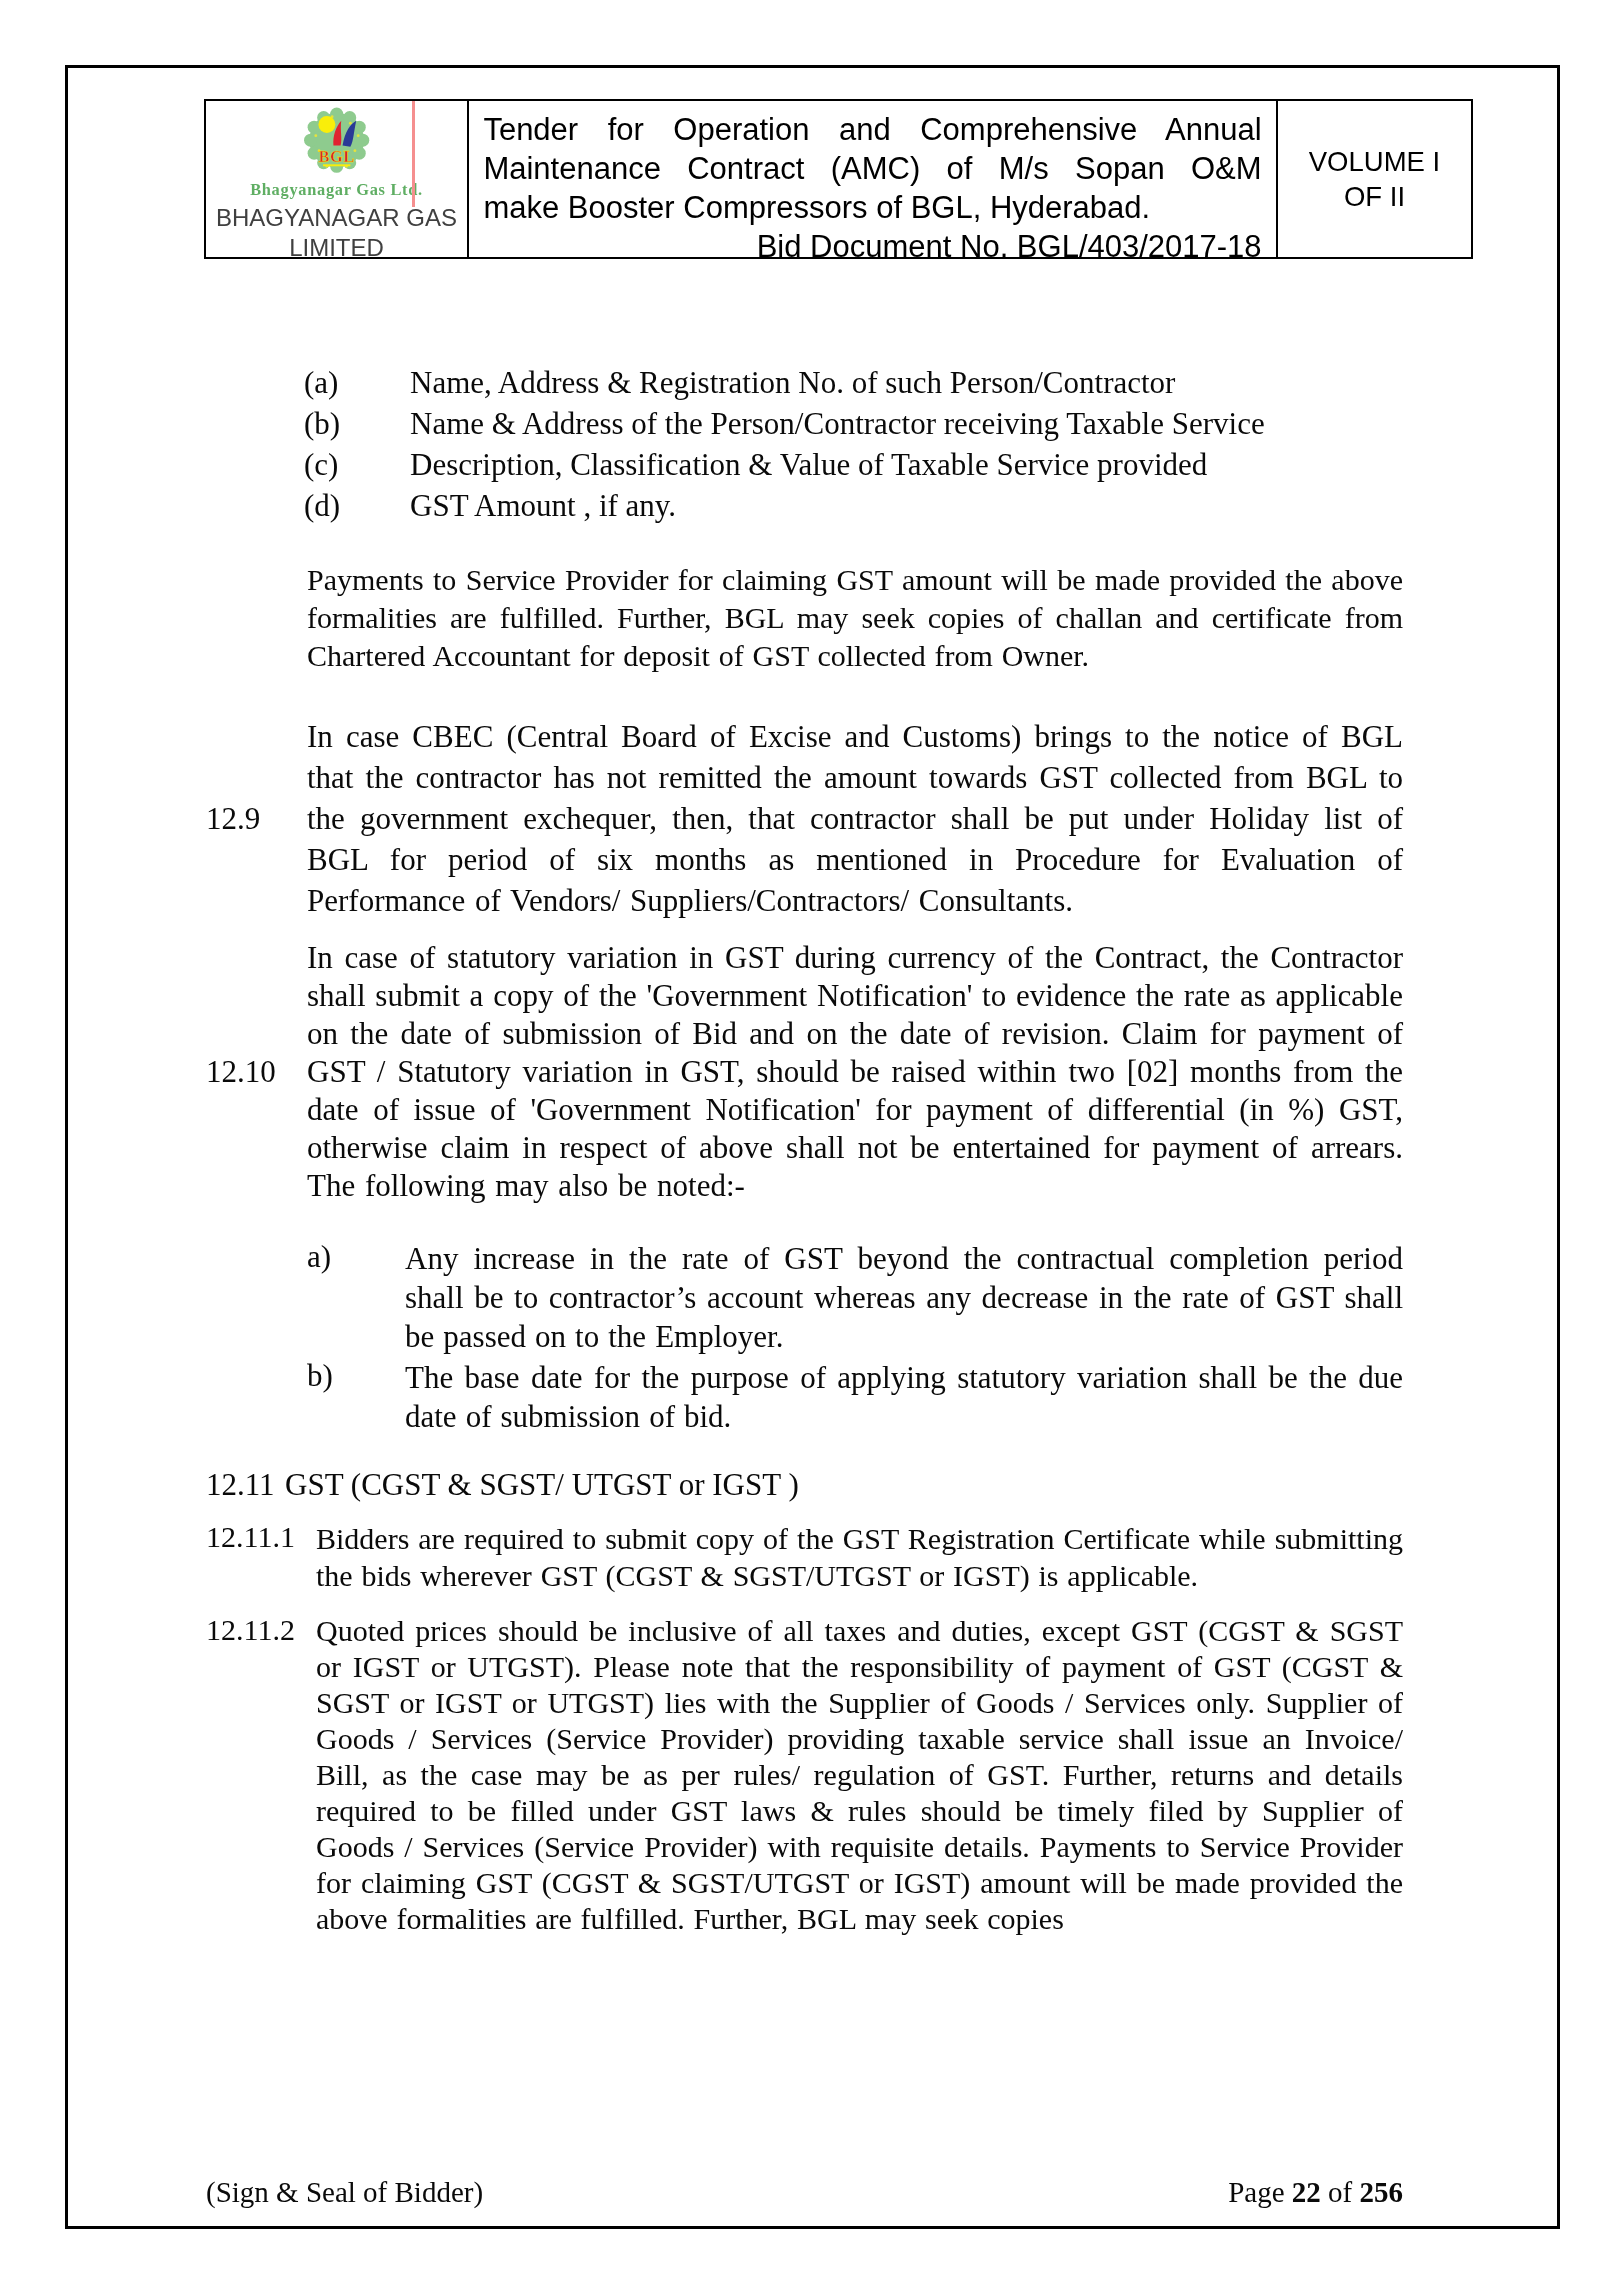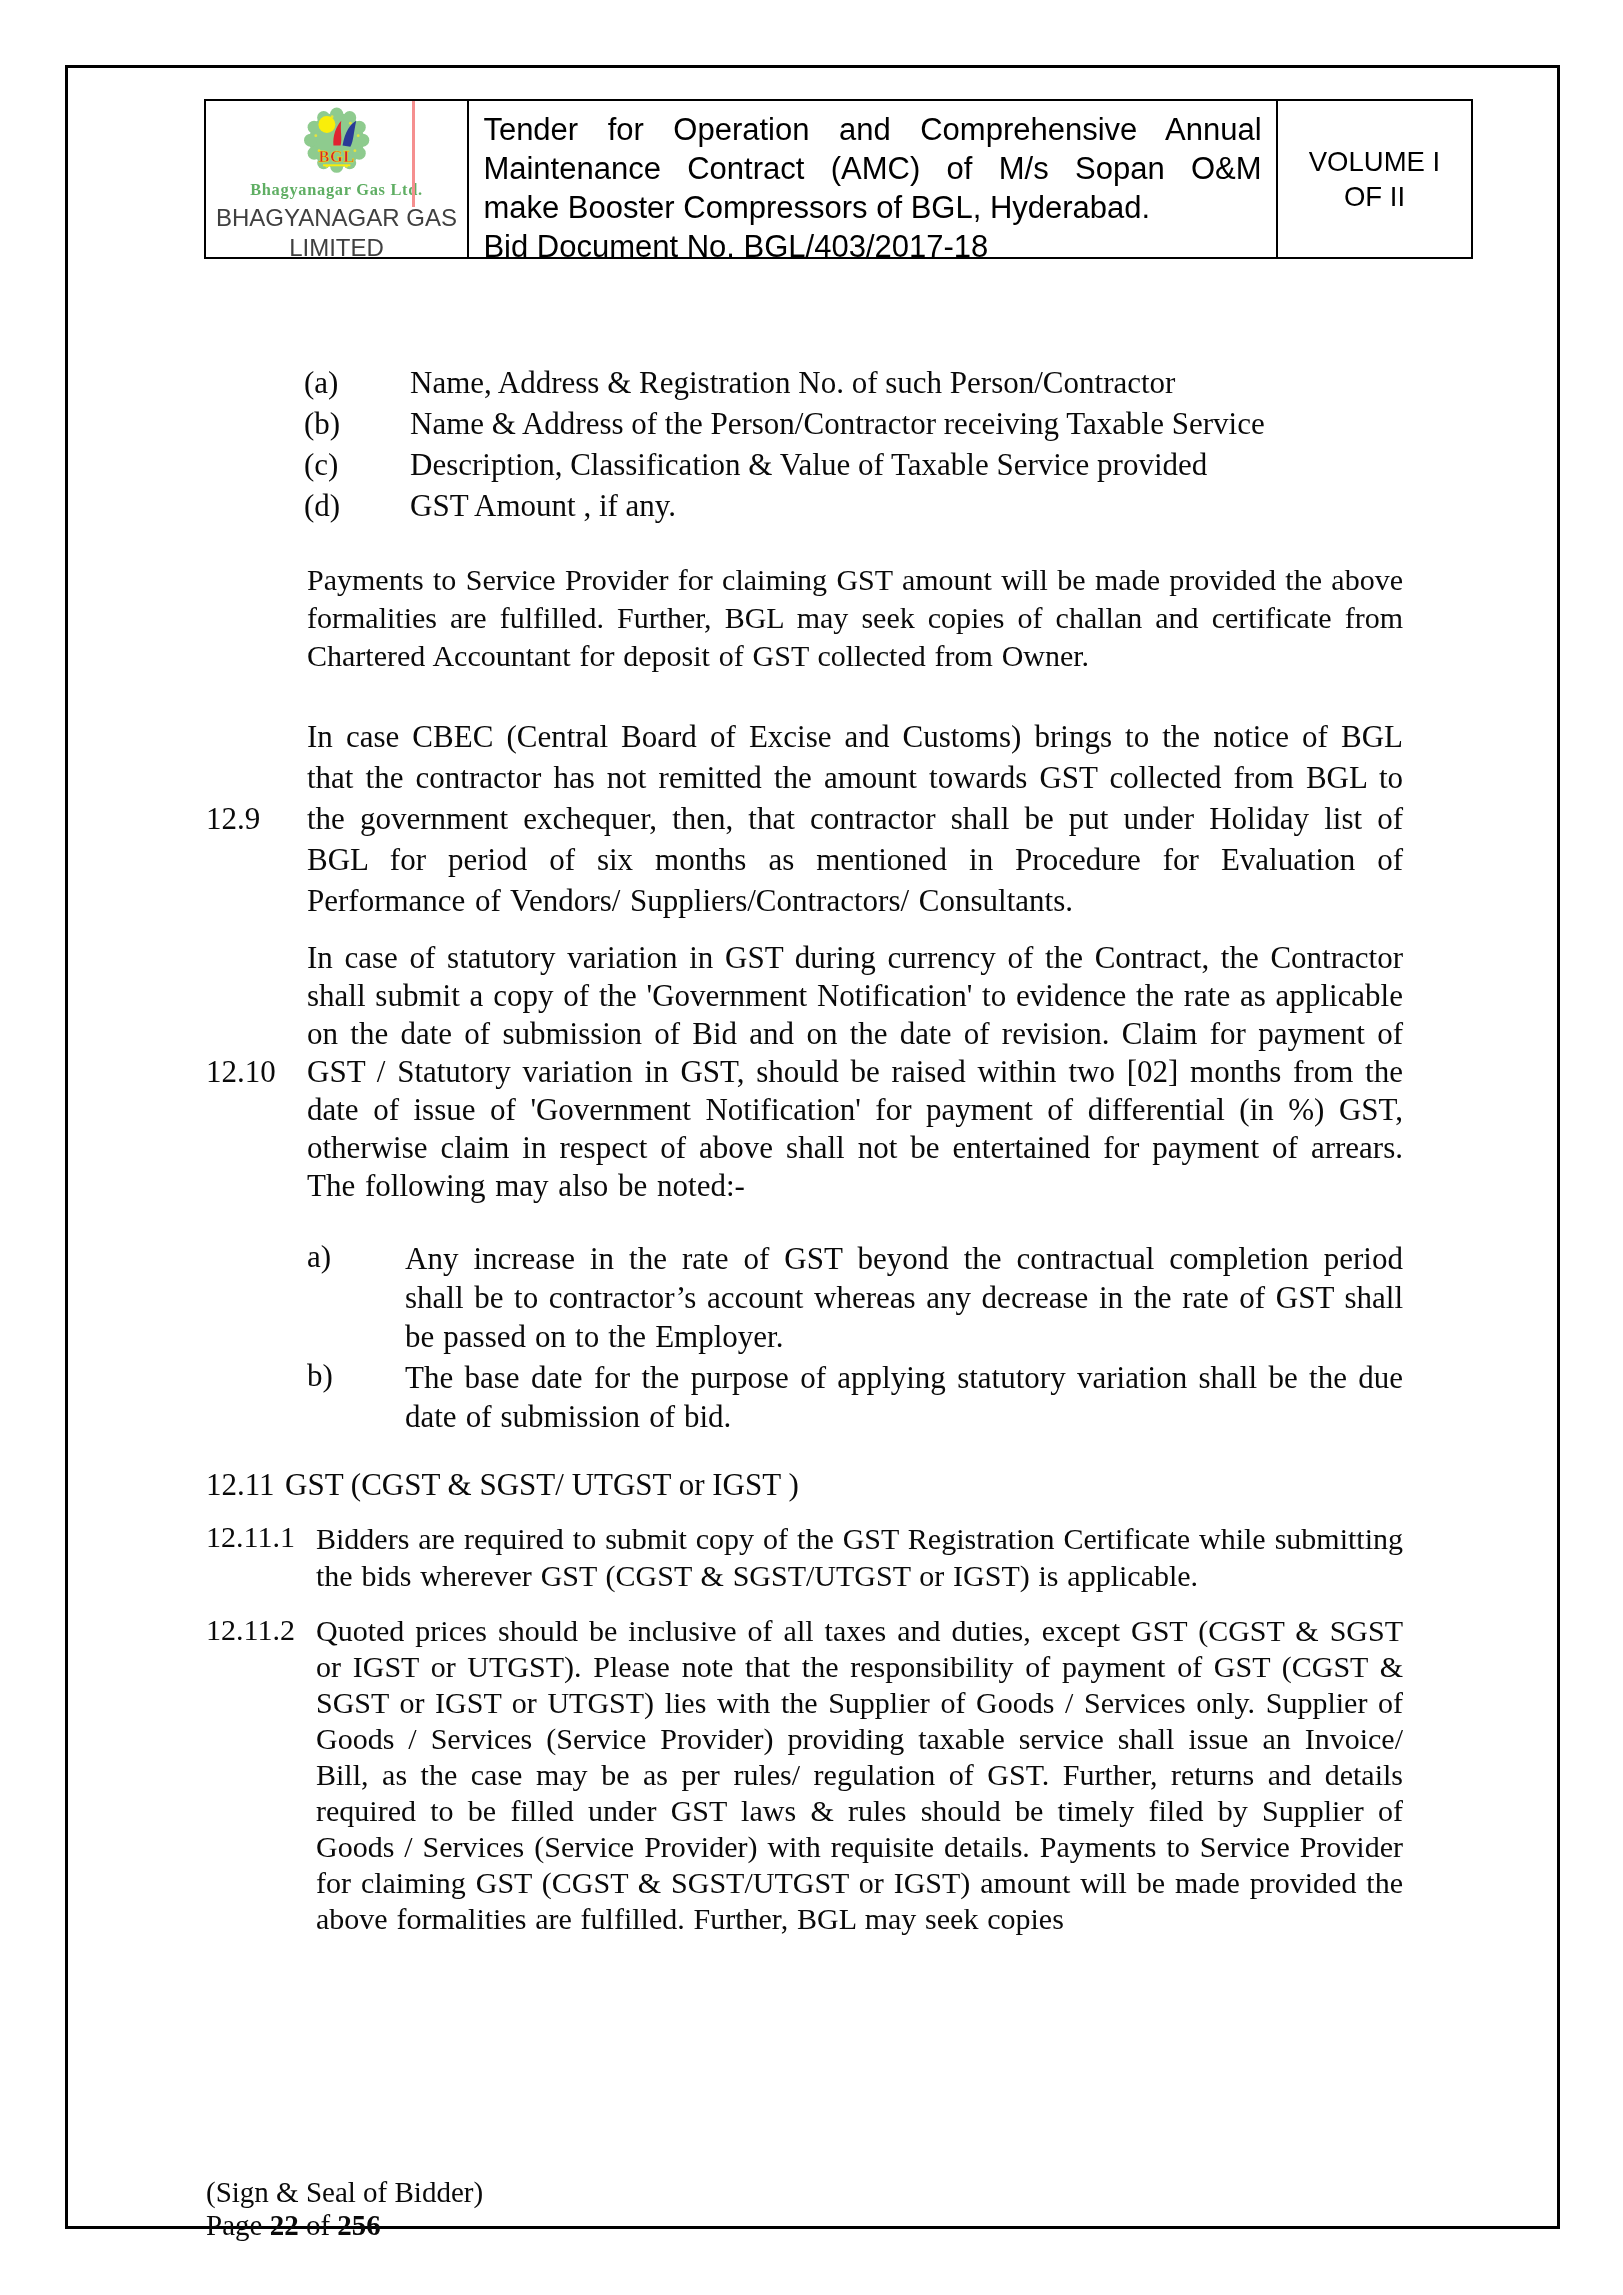--- a/index.html
+++ b/index.html
@@ -37,21 +37,21 @@
     font-family: "Liberation Sans", sans-serif;
     font-size: 24px; line-height: 29.4px; text-align: center; margin-top: 3.3px;
     color: #404040;
   }
   .cell-title { flex: 1 1 auto; padding: 9.2px 14.4px 0 14.4px; }
   .title-line {
     font-family: "Liberation Sans", sans-serif;
     font-size: 31px; line-height: 39px; color: #000;
   }
   .title-just { text-align: justify; text-align-last: justify; }
-  .title-center { text-align: left; }
+  .title-center { text-align: right; }
   .cell-volume {
     flex: 0 0 193px; border-right: none;
     display: flex; flex-direction: column; align-items: center; justify-content: center;
     font-family: "Liberation Sans", sans-serif;
     font-size: 27.5px; line-height: 35px; color: #000;
   }
   
   .content {
     position: absolute; left: 206px; top: 362px; width: 1197px;
     font-size: 31px; color: #0a0a0a;
@@ -80,21 +80,21 @@
   .sec12111 { display: flex; margin-top: 17px; font-size: 30px; }
   .sec12111 .lbl { flex: 0 0 110px; }
   .sec12111 .bodytext { flex: 1; text-align: justify; line-height: 37px; word-spacing: 1.3px; }
   .sec12112 { display: flex; margin-top: 19.6px; font-size: 30px; }
   .sec12112 .lbl { flex: 0 0 110px; }
   .sec12112 .bodytext { flex: 1; text-align: justify; line-height: 36px; word-spacing: 1.3px; }
   
   .footer {
     position: absolute; left: 206px; top: 2176px; width: 1197px;
     display: flex; justify-content: space-between;
-    font-size: 29px; color: #0a0a0a; flex-direction: column;
+    font-size: 29px; color: #0a0a0a;
   }
   .bold { font-weight: bold; }
 </style>
 </head>
 <body>
 
 <div class="page-border"></div>
 
 <div class="header-table">
 

